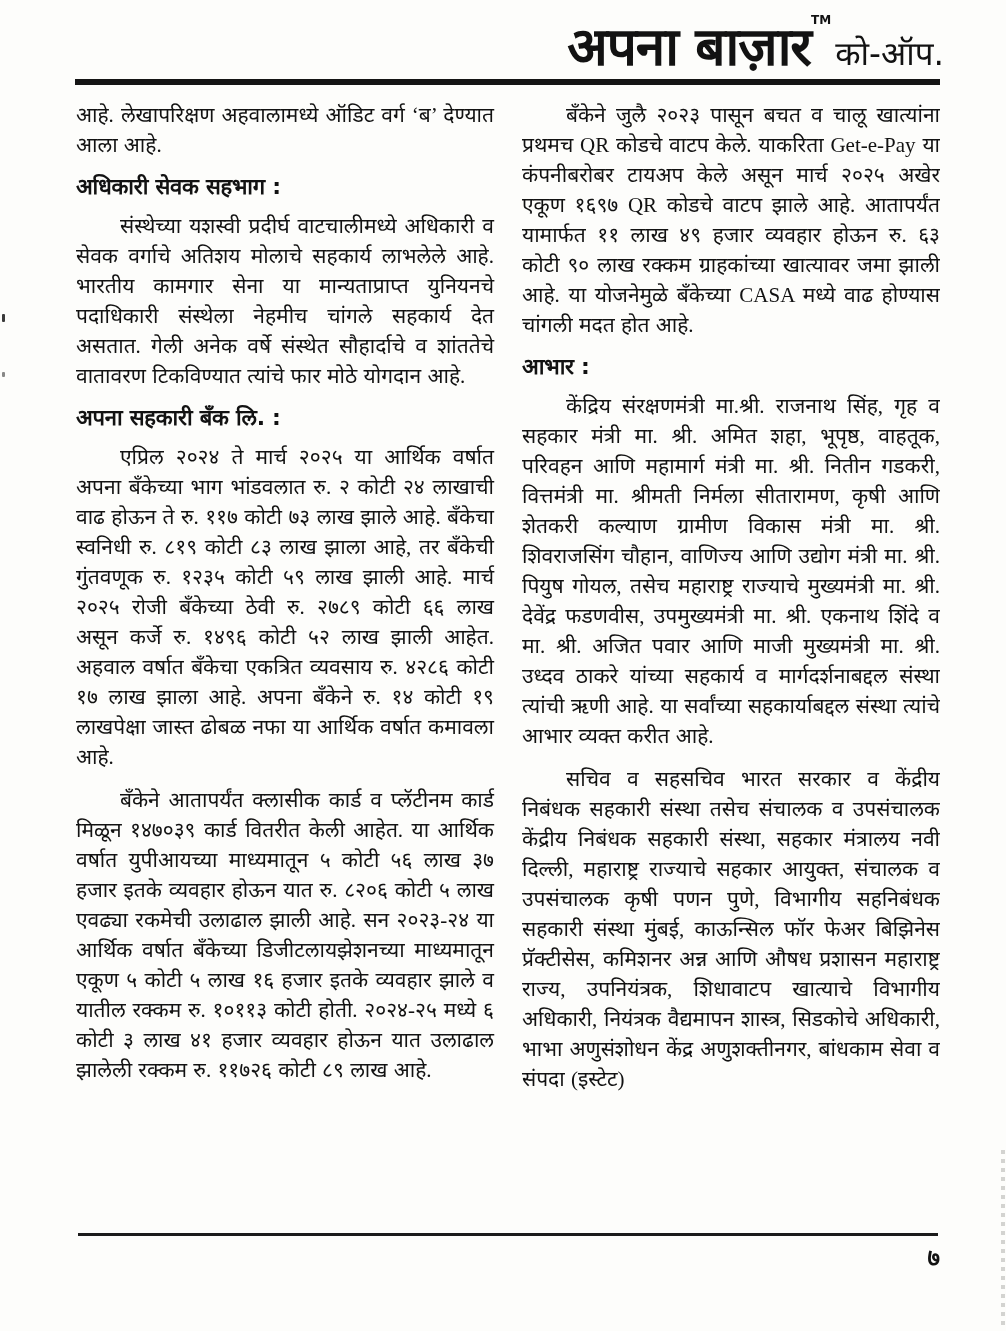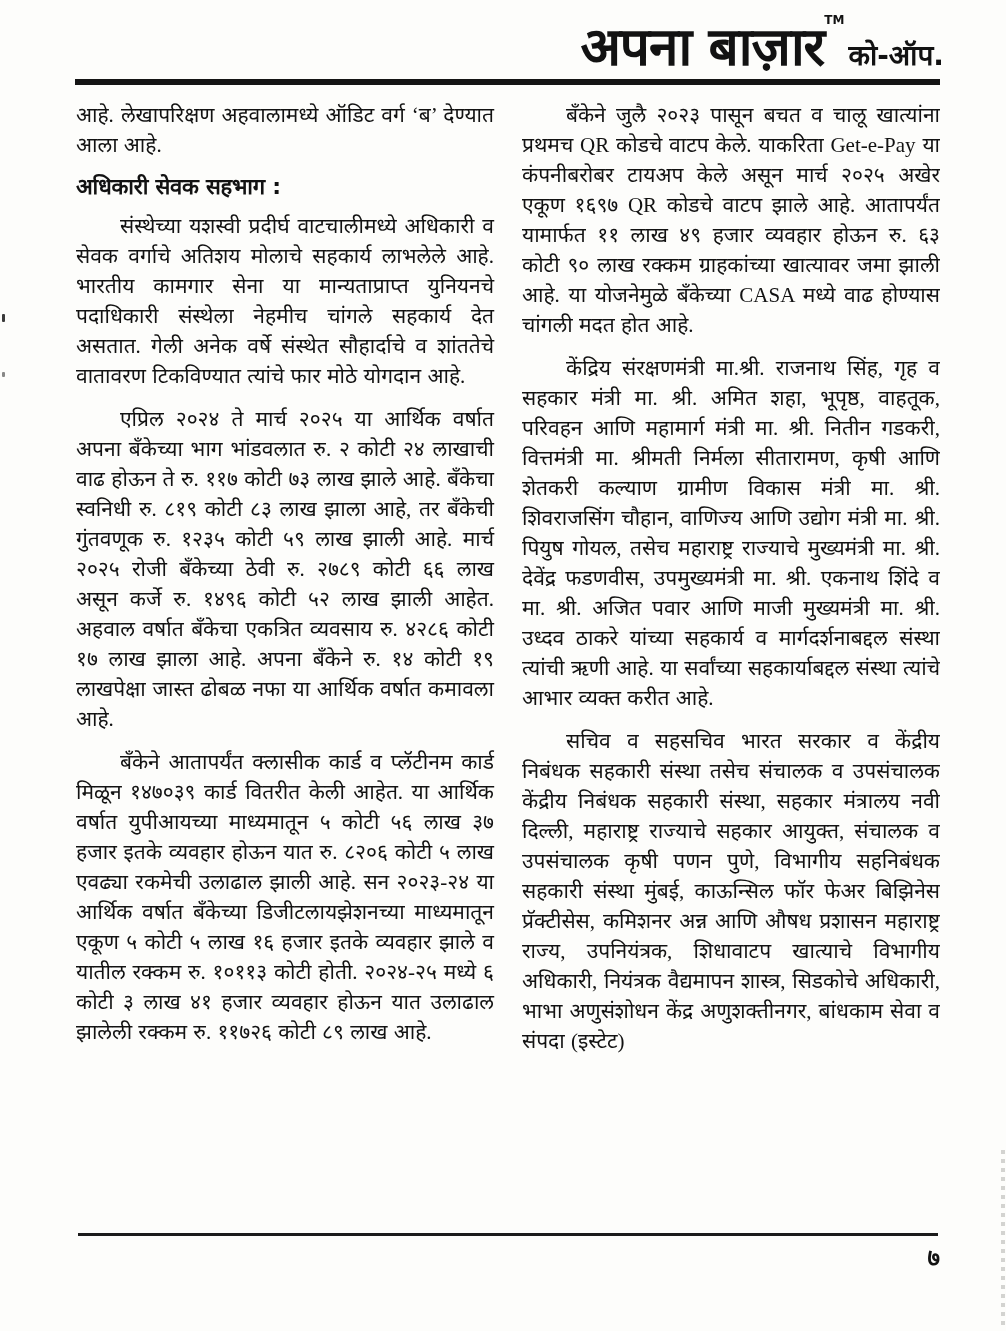--- a/index.html
+++ b/index.html
@@ -30,22 +30,22 @@
   }
   .logo-tm{
     font-size:12px;
     font-weight:900;
     vertical-align:top;
     position:relative;top:-6px;
     font-family:"DejaVu Sans",sans-serif;
     margin-top:12px;
   }
   .logo-suffix{
-    font-size:28px;
-    font-weight:700;
+    font-size:33px;
+    font-weight:400;
     font-family:"DejaVu Sans","Liberation Sans",sans-serif;
   }
   .top-rule{
     position:absolute;top:79px;left:75px;
     width:865px;height:6px;
     background:#151515;
   }
   
   .columns{
     position:absolute;top:100px;left:76px;
@@ -107,25 +107,27 @@
     <span class="logo-suffix">को-ऑप.</span>
   </div>
 
   <div class="top-rule"></div>
 
   <main class="columns">
     <section class="col" id="col-left">
         <p class="para no-indent">आहे. लेखापरिक्षण अहवालामध्ये ऑडिट वर्ग ‘ब’ देण्यात आला आहे.</p>
         <h2 class="heading">अधिकारी सेवक सहभाग :</h2>
         <p class="para">संस्थेच्या यशस्वी प्रदीर्घ वाटचालीमध्ये अधिकारी व सेवक वर्गाचे अतिशय मोलाचे सहकार्य लाभलेले आहे. भारतीय कामगार सेना या मान्यताप्राप्त युनियनचे पदाधिकारी संस्थेला नेहमीच चांगले सहकार्य देत असतात. गेली अनेक वर्षे संस्थेत सौहार्दाचे व शांततेचे वातावरण टिकविण्यात त्यांचे फार मोठे योगदान आहे.</p>
+        <h2 class="heading">अपना सहकारी बँक लि. :</h2>
         <p class="para">एप्रिल २०२४ ते मार्च २०२५ या आर्थिक वर्षात अपना बँकेच्या भाग भांडवलात रु. २ कोटी २४ लाखाची वाढ होऊन ते रु. ११७ कोटी ७३ लाख झाले आहे. बँकेचा स्वनिधी रु. ८१९ कोटी ८३ लाख झाला आहे, तर बँकेची गुंतवणूक रु. १२३५ कोटी ५९ लाख झाली आहे. मार्च २०२५ रोजी बँकेच्या ठेवी रु. २७८९ कोटी ६६ लाख असून कर्जे रु. १४९६ कोटी ५२ लाख झाली आहेत. अहवाल वर्षात बँकेचा एकत्रित व्यवसाय रु. ४२८६ कोटी १७ लाख झाला आहे. अपना बँकेने रु. १४ कोटी १९ लाखपेक्षा जास्त ढोबळ नफा या आर्थिक वर्षात कमावला आहे.</p>
         <p class="para">बँकेने आतापर्यंत क्लासीक कार्ड व प्लॅटीनम कार्ड मिळून १४७०३९ कार्ड वितरीत केली आहेत. या आर्थिक वर्षात युपीआयच्या माध्यमातून ५ कोटी ५६ लाख ३७ हजार इतके व्यवहार होऊन यात रु. ८२०६ कोटी ५ लाख एवढ्या रकमेची उलाढाल झाली आहे. सन २०२३-२४ या आर्थिक वर्षात बँकेच्या डिजीटलायझेशनच्या माध्यमातून एकूण ५ कोटी ५ लाख १६ हजार इतके व्यवहार झाले व यातील रक्कम रु. १०११३ कोटी होती. २०२४-२५ मध्ये ६ कोटी ३ लाख ४१ हजार व्यवहार होऊन यात उलाढाल झालेली रक्कम रु. ११७२६ कोटी ८९ लाख आहे.</p>
       </section>
     <section class="col" id="col-right">
         <p class="para">बँकेने जुलै २०२३ पासून बचत व चालू खात्यांना प्रथमच QR कोडचे वाटप केले. याकरिता Get-e-Pay या कंपनीबरोबर टायअप केले असून मार्च २०२५ अखेर एकूण १६९७ QR कोडचे वाटप झाले आहे. आतापर्यंत यामार्फत ११ लाख ४९ हजार व्यवहार होऊन रु. ६३ कोटी ९० लाख रक्कम ग्राहकांच्या खात्यावर जमा झाली आहे. या योजनेमुळे बँकेच्या CASA मध्ये वाढ होण्यास चांगली मदत होत आहे.</p>
+        <h2 class="heading">आभार :</h2>
         <p class="para">केंद्रिय संरक्षणमंत्री मा.श्री. राजनाथ सिंह, गृह व सहकार मंत्री मा. श्री. अमित शहा, भूपृष्ठ, वाहतूक, परिवहन आणि महामार्ग मंत्री मा. श्री. नितीन गडकरी, वित्तमंत्री मा. श्रीमती निर्मला सीतारामण, कृषी आणि शेतकरी कल्याण ग्रामीण विकास मंत्री मा. श्री. शिवराजसिंग चौहान, वाणिज्य आणि उद्योग मंत्री मा. श्री. पियुष गोयल, तसेच महाराष्ट्र राज्याचे मुख्यमंत्री मा. श्री. देवेंद्र फडणवीस, उपमुख्यमंत्री मा. श्री. एकनाथ शिंदे व मा. श्री. अजित पवार आणि माजी मुख्यमंत्री मा. श्री. उध्दव ठाकरे यांच्या सहकार्य व मार्गदर्शनाबद्दल संस्था त्यांची ऋणी आहे. या सर्वांच्या सहकार्याबद्दल संस्था त्यांचे आभार व्यक्त करीत आहे.</p>
         <p class="para">सचिव व सहसचिव भारत सरकार व केंद्रीय निबंधक सहकारी संस्था तसेच संचालक व उपसंचालक केंद्रीय निबंधक सहकारी संस्था, सहकार मंत्रालय नवी दिल्ली, महाराष्ट्र राज्याचे सहकार आयुक्त, संचालक व उपसंचालक कृषी पणन पुणे, विभागीय सहनिबंधक सहकारी संस्था मुंबई, काऊन्सिल फॉर फेअर बिझिनेस प्रॅक्टीसेस, कमिशनर अन्न आणि औषध प्रशासन महाराष्ट्र राज्य, उपनियंत्रक, शिधावाटप खात्याचे विभागीय अधिकारी, नियंत्रक वैद्यमापन शास्त्र, सिडकोचे अधिकारी, भाभा अणुसंशोधन केंद्र अणुशक्तीनगर, बांधकाम सेवा व संपदा (इस्टेट)</p>
       </section>
   </main>
 
   <div class="bottom-rule"></div>
   <div class="page-num">७</div>
 
   <div class="edge-artifact"></div>
   <div class="margin-tick tick-1"></div>

